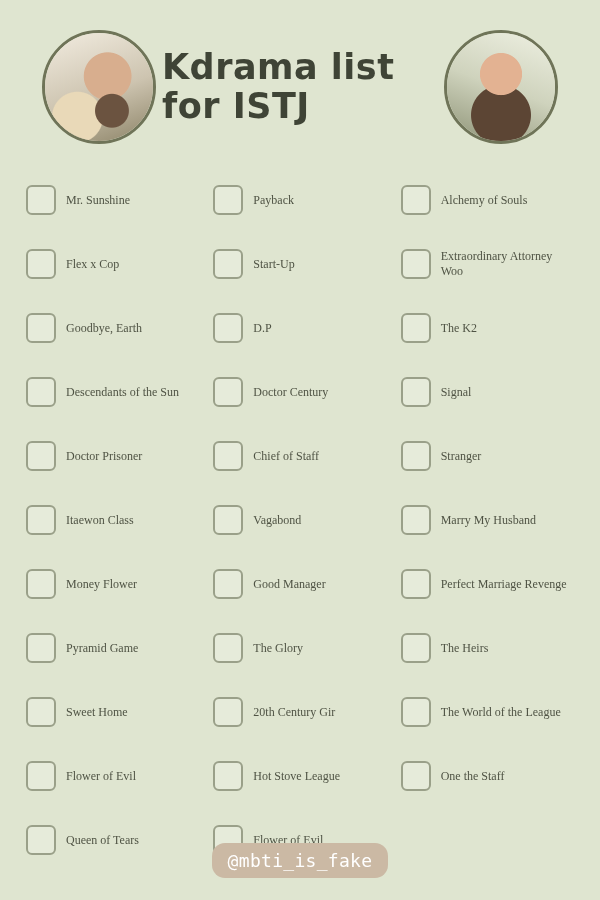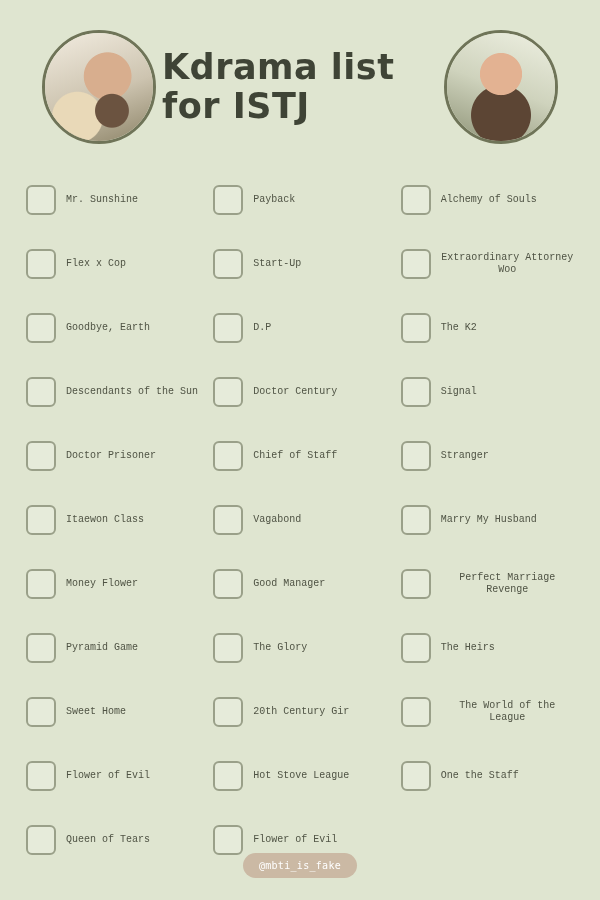--- a/index.html
+++ b/index.html
@@ -75,40 +75,39 @@
   }
   .checkbox {
     width: 26px;
     height: 26px;
     border: 2px solid #9aa089;
     border-radius: 6px;
     background: #e6ebda;
     flex: 0 0 auto;
   }
   .cell-label {
-    font-size: 10px;
+    font-size: 12px;
     line-height: 1.25;
     color: #4f5344;
-    font-family: Liberation Mono, monospace;
-    text-align: center;
+    font-family: Liberation Serif, serif;
   }
 
   
   .footer {
     position: absolute;
     left: 0;
     right: 0;
     bottom: 22px;
     display: flex;
     justify-content: center;
   }
   .handle {
     background: #cbb9a4;
     color: #ffffff;
-    font-size: 10px;
+    font-size: 18px;
     font-family: "DejaVu Sans Mono", monospace;
     padding: 7px 16px;
     border-radius: 13px;
     letter-spacing: 0.3px;
   }
 
   
   .ph-a {
     background:
       radial-gradient(circle at 62% 72%, #6b5340 0 16%, transparent 17%),

